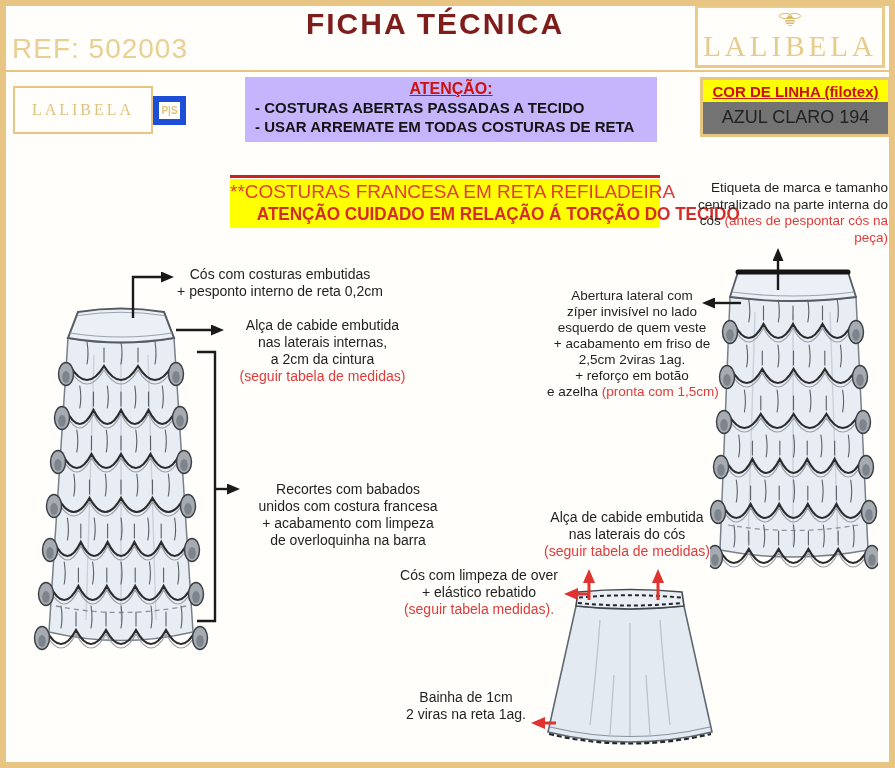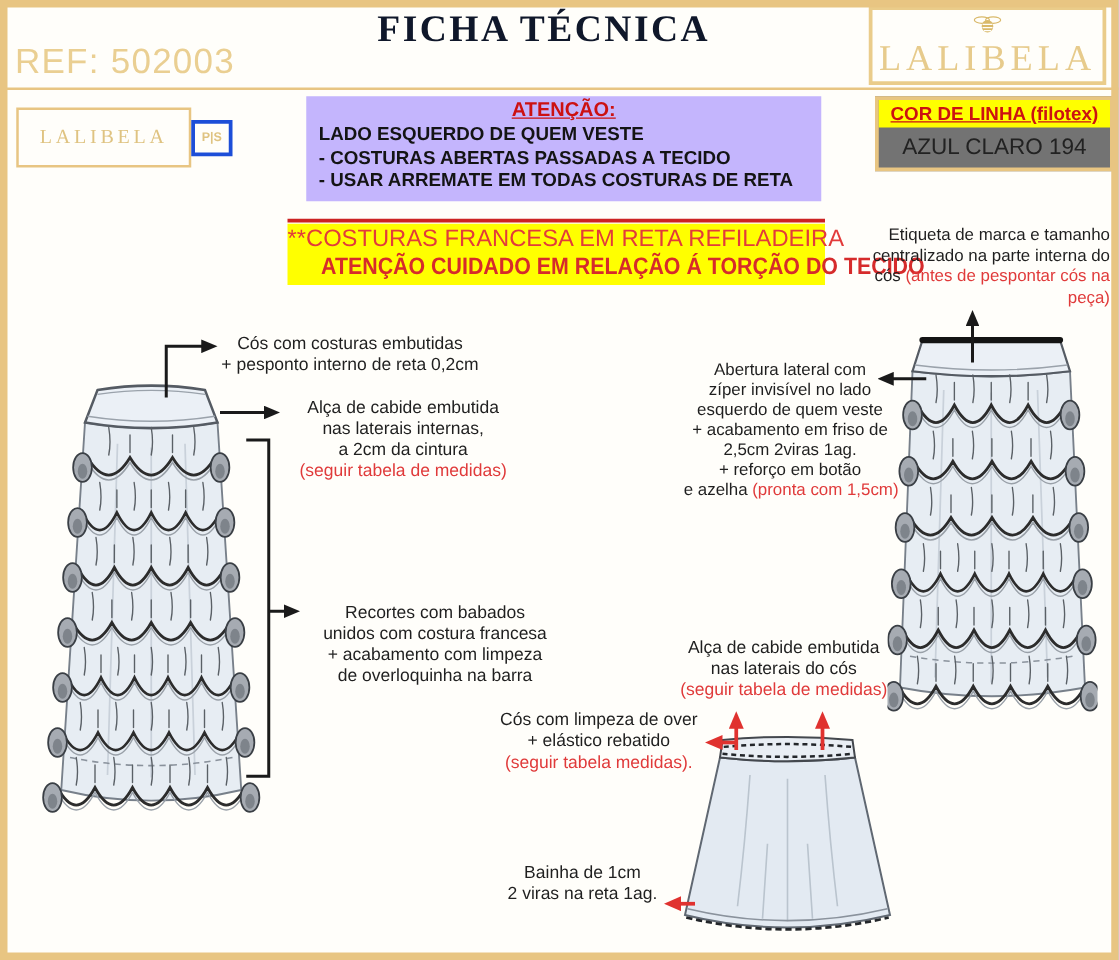--- a/index.html
+++ b/index.html
@@ -5,29 +5,29 @@
   html,body{margin:0;padding:0;background:#888;}
   .page{
     position:relative;width:895px;height:768px;background:#fffefa;
     font-family:"Liberation Sans",sans-serif;overflow:hidden;
   }
   .frame{position:absolute;inset:0;border:6px solid #e8c582;pointer-events:none;z-index:60;}
   .hdr-line{position:absolute;left:0;top:70px;width:895px;height:2px;background:#e8c582;z-index:4;}
 
   .ref{position:absolute;left:12px;top:33px;font-size:28px;color:#eacf92;letter-spacing:1px;white-space:nowrap;}
   .title{position:absolute;left:0;top:7px;width:870px;text-align:center;font-size:30px;font-weight:bold;
-         color:#0f172a;letter-spacing:2px;white-space:nowrap;font-family:Liberation Serif, serif;}
+         color:#7f1d1d;letter-spacing:2px;white-space:nowrap;}
   .logo-box{position:absolute;left:695px;top:5px;width:190px;height:63px;border:3px solid #eacc8a;
             box-sizing:border-box;background:#fffefa;text-align:center;z-index:5;}
   .logo-text{font-family:"Liberation Serif",serif;font-size:29px;color:#e7cb8c;letter-spacing:4px;line-height:1.05;}
 
   .brand-label{position:absolute;left:13px;top:86px;width:140px;height:48px;border:2px solid #e8c582;
                box-sizing:border-box;display:flex;align-items:center;justify-content:center;}
   .brand-label span{font-family:"Liberation Serif",serif;font-size:16px;color:#dfc381;letter-spacing:3px;}
-  .size-tag{position:absolute;left:153px;top:96px;width:33px;height:29px;border:3px solid #1d4ed8;
+  .size-tag{position:absolute;left:153px;top:96px;width:33px;height:29px;border:6px solid #1d4ed8;
             box-sizing:border-box;display:flex;align-items:center;justify-content:center;
             font-size:10px;font-weight:bold;color:#dfc381;}
 
   .att-box{position:absolute;left:245px;top:77px;width:412px;background:#c4b5fd;padding:3px 0 6px 0;z-index:6;}
   .att-title{text-align:center;font-size:16px;font-weight:bold;color:#cc1111;text-decoration:underline;margin-bottom:1px;}
   .att-line{font-size:15px;font-weight:bold;color:#141414;padding-left:10px;line-height:18.5px;white-space:nowrap;}
 
   .red-sep{position:absolute;left:230px;top:175px;width:430px;height:3px;background:#cc2222;z-index:6;}
   .warn{position:absolute;left:230px;top:179px;width:430px;background:#ffff00;text-align:center;
         padding:1px 0 3px 0;z-index:6;}
@@ -78,21 +78,20 @@
   </div>
   <div class="hdr-line"></div>
 
   <div class="brand-label">
     <span>LALIBELA</span>
   </div>
   <div class="size-tag">P|S</div>
 
   <div class="att-box">
     <div class="att-title">ATENÇÃO:</div>
-    <div class="att-line">LADO ESQUERDO DE QUEM VESTE</div>
     <div class="att-line">- COSTURAS ABERTAS PASSADAS A TECIDO</div>
     <div class="att-line">- USAR ARREMATE EM TODAS COSTURAS DE RETA</div>
   </div>
 
   <div class="cor-box">
     <div class="cor-title">COR DE LINHA (filotex)</div>
     <div class="cor-value">AZUL CLARO 194</div>
   </div>
 
   <div class="red-sep"></div>

